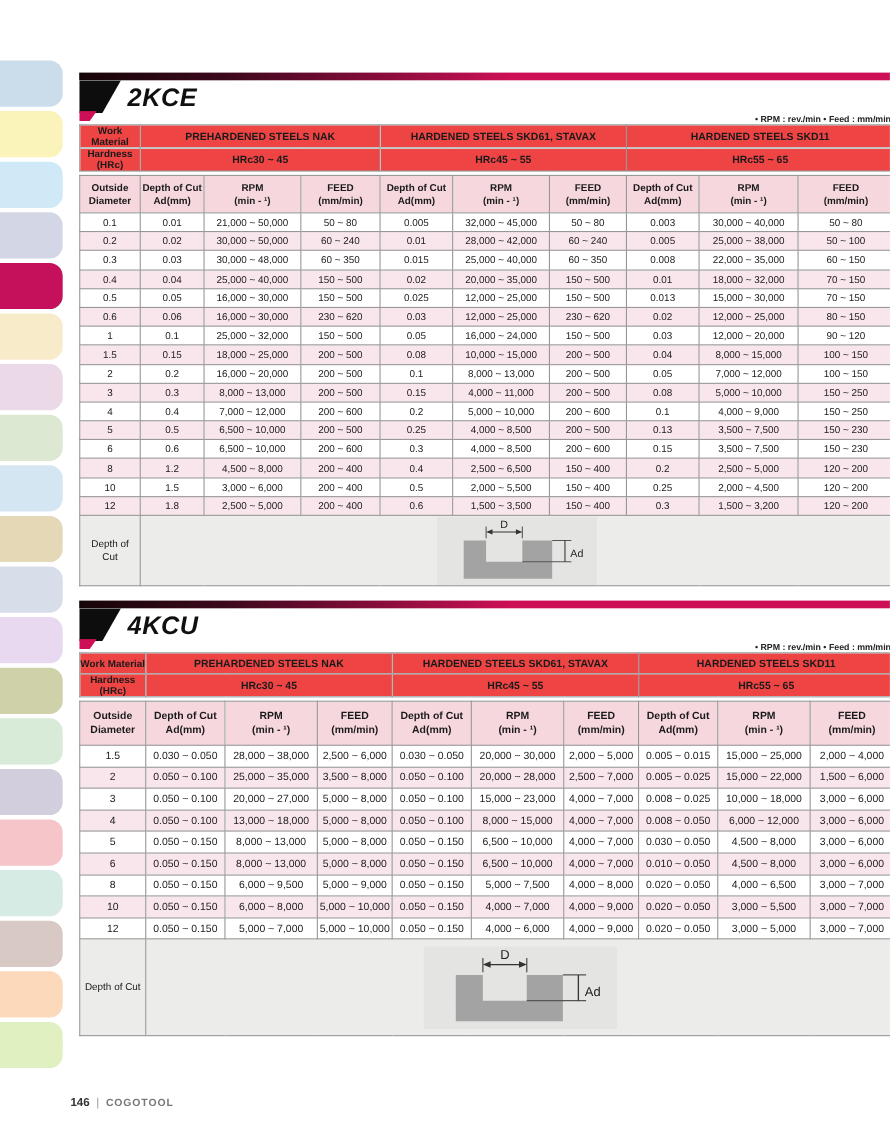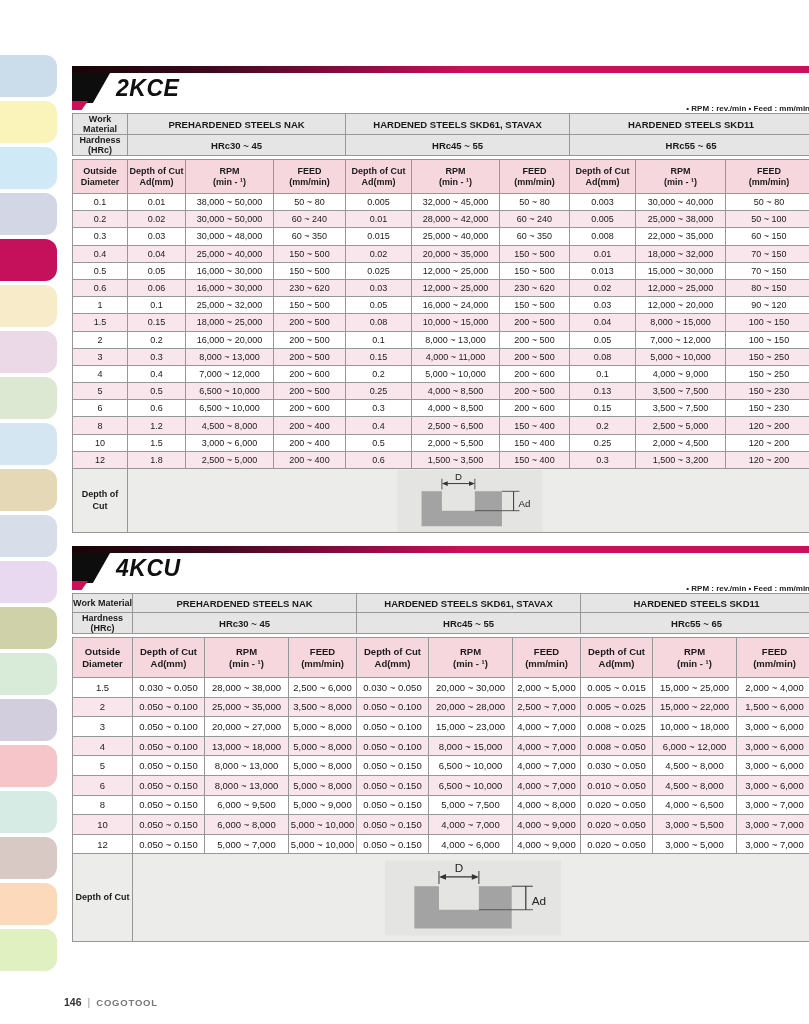--- a/index.html
+++ b/index.html
@@ -46,40 +46,40 @@
   }
   
   table.tbl { border-collapse: collapse; width: 740px; table-layout: fixed; }
   .tbl th, .tbl td {
     border: 1px solid #979797;
     text-align: center; vertical-align: middle;
     overflow: hidden;
   }
   .tbl { border: 1.5px solid #2e2e2e; }
   .head-tbl { margin-bottom: 3px; }
-  .head-tbl th { background: #e5e5e5; font-size: 9.5px; font-weight: bold; margin-left: 38px; }
+  .head-tbl th { background: #ef4444; font-size: 9.5px; font-weight: bold; margin-left: 38px; }
   .r-mat th { height: 19px; }
   .r-hard th { height: 17px; }
   .head-tbl .corner { font-size: 9px; }
   .r-cols th {
     background: #f6d7de; font-weight: bold; font-size: 9px;
     white-space: pre-line; line-height: 1.2;
   }
   .gb { border-left: 1.7px solid #2e2e2e !important; }
   tbody td { background: #fff; }
   tbody tr:nth-child(even) td { background: #f9e6ec; }
   
   .s0 .r-cols th { height: 34px; }
   .s0 tbody td { height: 17.2px; font-size: 9px; padding: 0 2px; }
   
   .s1 .r-cols th { height: 40px; font-size: 9.5px; }
   .s1 tbody td { height: 19.6px; font-size: 9.5px; padding: 0 1px; }
   
   .r-depth td { background: #ececea; }
-  .depth-label { font-size: 9px; font-weight: bold; line-height: 1.3; white-space: pre-line; }
+  .depth-label { font-size: 9px; font-weight: normal; line-height: 1.3; white-space: pre-line; }
   .s0 .depth-cell { height: 64px; }
   .s1 .depth-cell { height: 88px; }
   .slot-svg { display: block; margin: 0 auto; }
   .s0 .slot-svg { width: 150px; height: 62px; }
   .s1 .slot-svg { width: 176px; height: 76px; }
   
   .footer { position: absolute; left: 64px; top: 996px; font-size: 10.5px; }
   .footer .pg { font-weight: bold; color: #333; }
   .footer .sep { color: #999; margin: 0 6px; }
   .footer .brand { color: #777; font-weight: bold; font-size: 9.5px; letter-spacing: 0.8px; }
@@ -185,21 +185,21 @@
           <th>RPM
 (min - ¹)</th>
           <th>FEED
 (mm/min)</th>
         </tr>
       </thead>
       <tbody>
           <tr>
             <td>0.1</td>
             <td>0.01</td>
-            <td>38,000 ~ 50,000</td>
+            <td>21,000 ~ 50,000</td>
             <td>50 ~ 80</td>
             <td class="gb">0.005</td>
             <td>32,000 ~ 45,000</td>
             <td>50 ~ 80</td>
             <td class="gb">0.003</td>
             <td>30,000 ~ 40,000</td>
             <td>50 ~ 80</td>
           </tr>
           <tr>
             <td>0.2</td>

